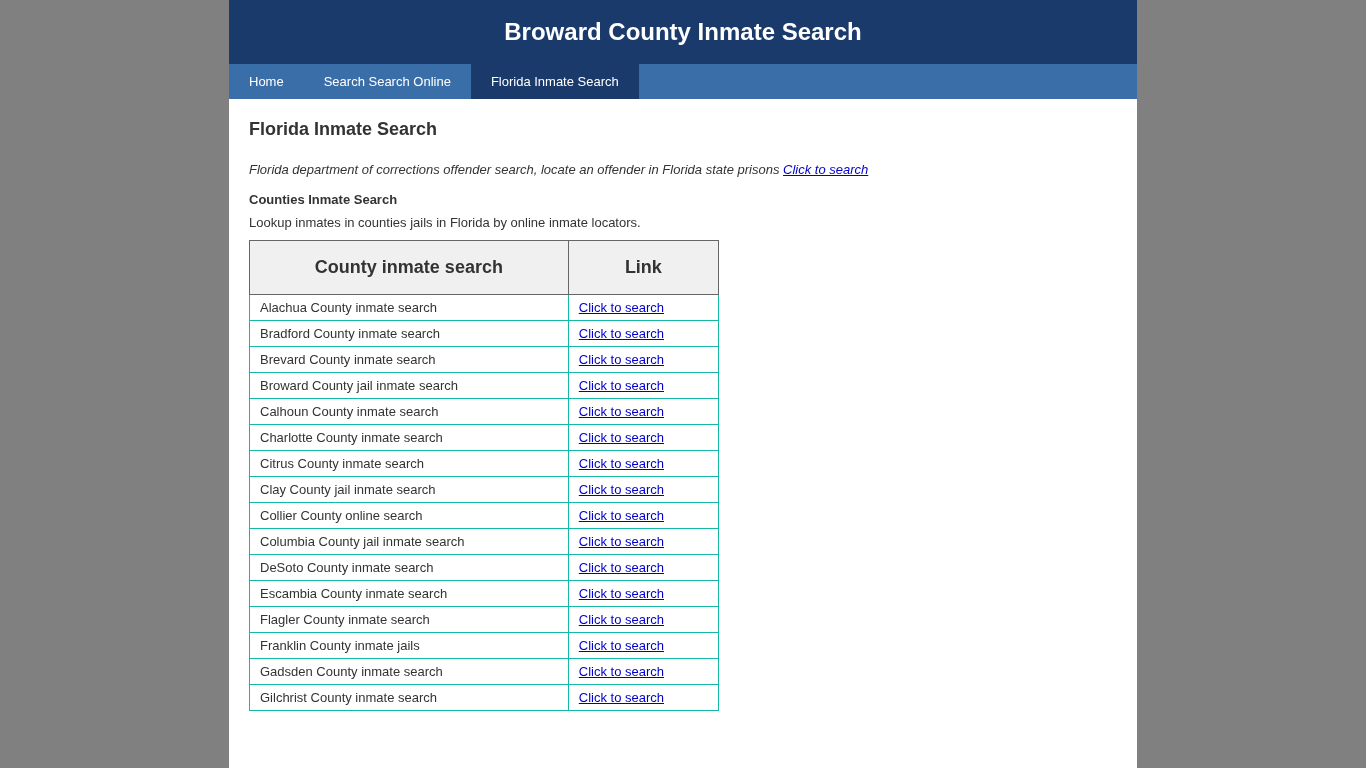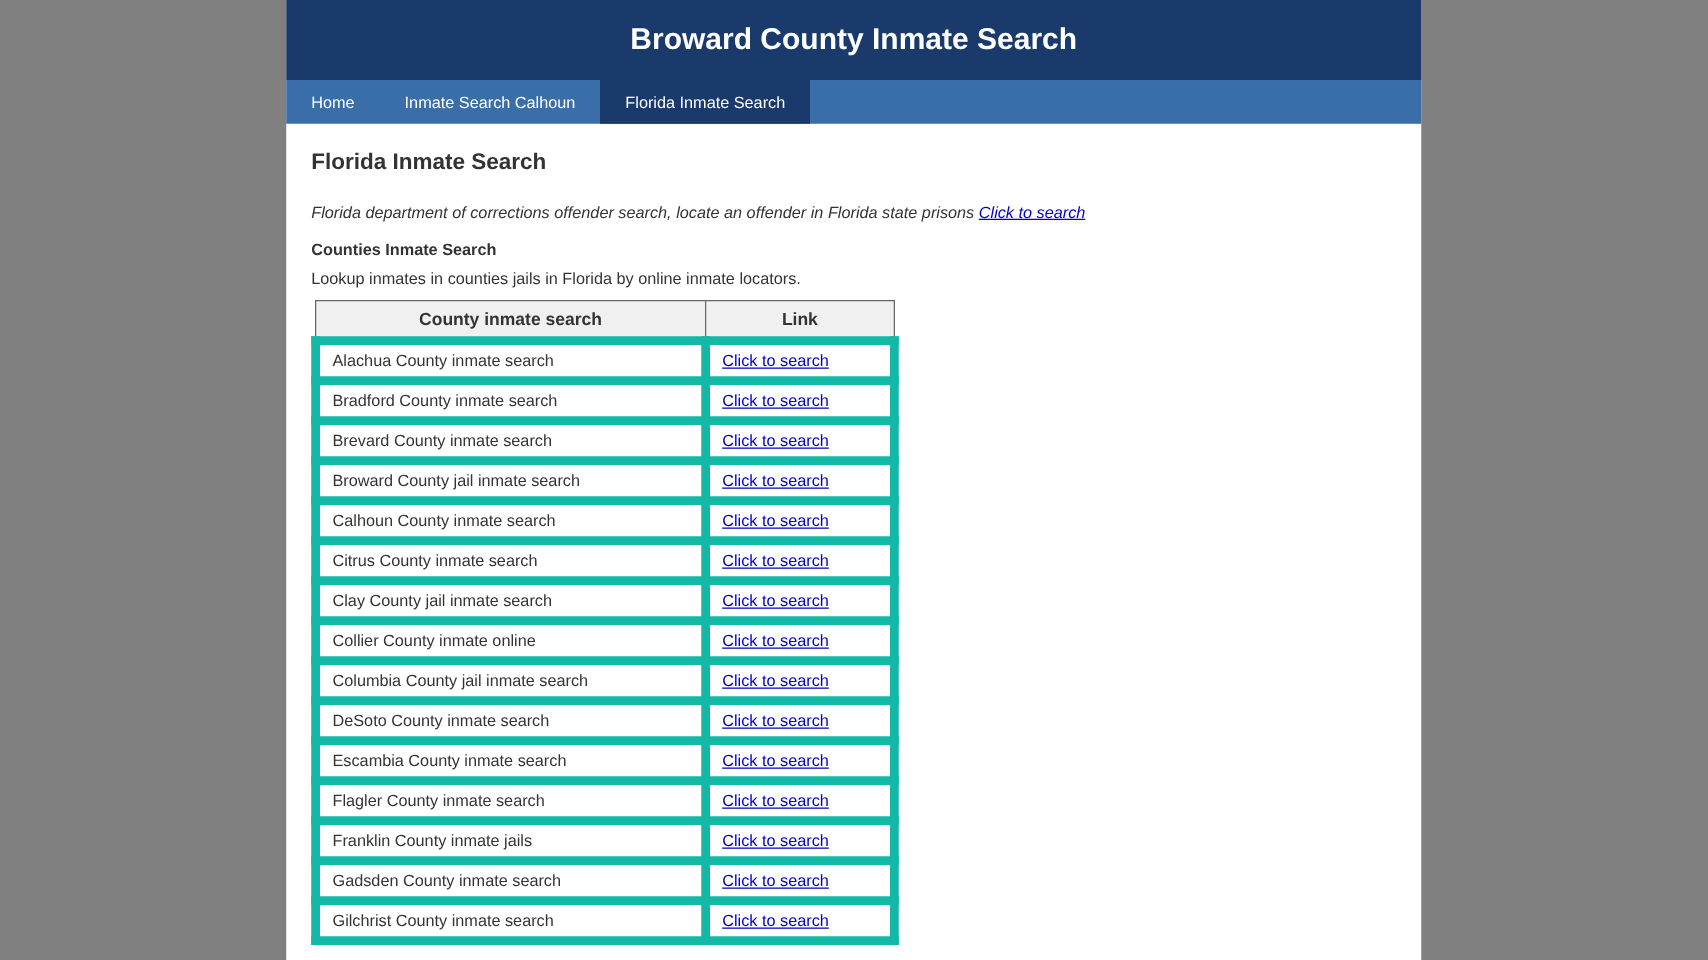--- a/index.html
+++ b/index.html
@@ -71,47 +71,47 @@
       font-size: 13px;
     }
     table {
       border-collapse: collapse;
       width: 470px;
       margin-bottom: 10px;
     }
     table th {
       background-color: #f0f0f0;
       border: 1px solid #666;
-      padding: 6px 10px;
+      padding: 16px 10px;
       font-weight: bold;
-      font-size: 14px;
+      font-size: 18px;
       text-align: center;
     }
     table td {
-      border: 7px solid #14b8a6;
+      border: 1px solid #14b8a6;
       padding: 5px 10px;
       font-size: 13px;
     }
     table td a {
       color: #0000cc;
       text-decoration: underline;
       cursor: pointer;
     }
   </style>
 </head>
 <body>
 
 <div id="wrapper">
   <div id="header">
     <h1>Broward County Inmate Search</h1>
   </div>
 
   <div id="nav">
     <a class="nav-item">Home</a>
-    <a class="nav-item">Inmate Search Calhoun</a>
+    <a class="nav-item">Search Search Online</a>
     <a class="nav-item active">Florida Inmate Search</a>
   </div>
 
   <div id="content">
     <h2>Florida Inmate Search</h2>
 
     <p class="intro-text">
       <span>Florida department of corrections offender search, locate an offender in Florida state prisons</span>
       <a>Click to search</a>
     </p>
@@ -141,29 +141,33 @@
           </tr>
           <tr>
             <td>Broward County jail inmate search</td>
             <td><a href="#">Click to search</a></td>
           </tr>
           <tr>
             <td>Calhoun County inmate search</td>
             <td><a href="#">Click to search</a></td>
           </tr>
           <tr>
+            <td>Charlotte County inmate search</td>
+            <td><a href="#">Click to search</a></td>
+          </tr>
+          <tr>
             <td>Citrus County inmate search</td>
             <td><a href="#">Click to search</a></td>
           </tr>
           <tr>
             <td>Clay County jail inmate search</td>
             <td><a href="#">Click to search</a></td>
           </tr>
           <tr>
-            <td>Collier County inmate online</td>
+            <td>Collier County online search</td>
             <td><a href="#">Click to search</a></td>
           </tr>
           <tr>
             <td>Columbia County jail inmate search</td>
             <td><a href="#">Click to search</a></td>
           </tr>
           <tr>
             <td>DeSoto County inmate search</td>
             <td><a href="#">Click to search</a></td>
           </tr>

